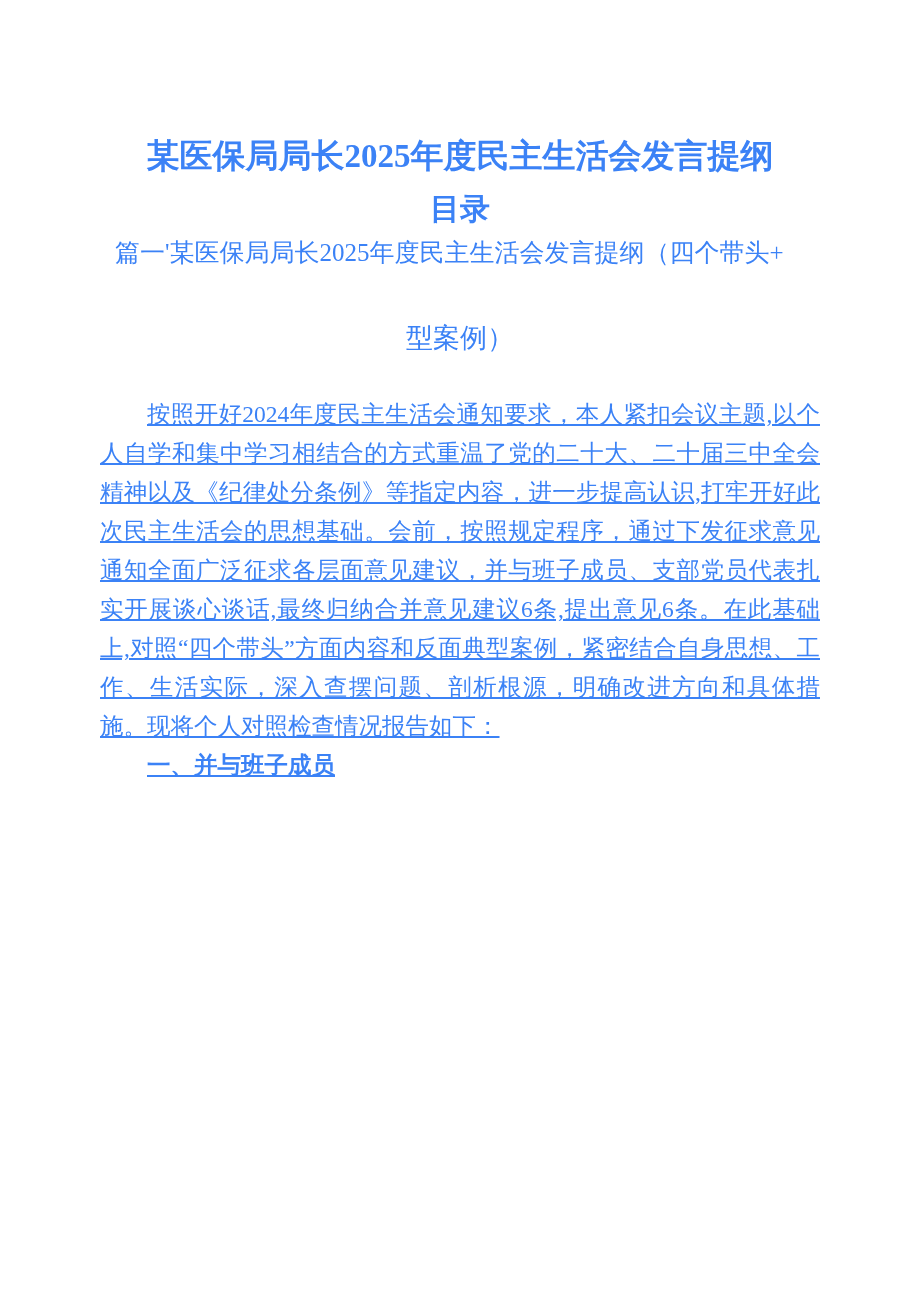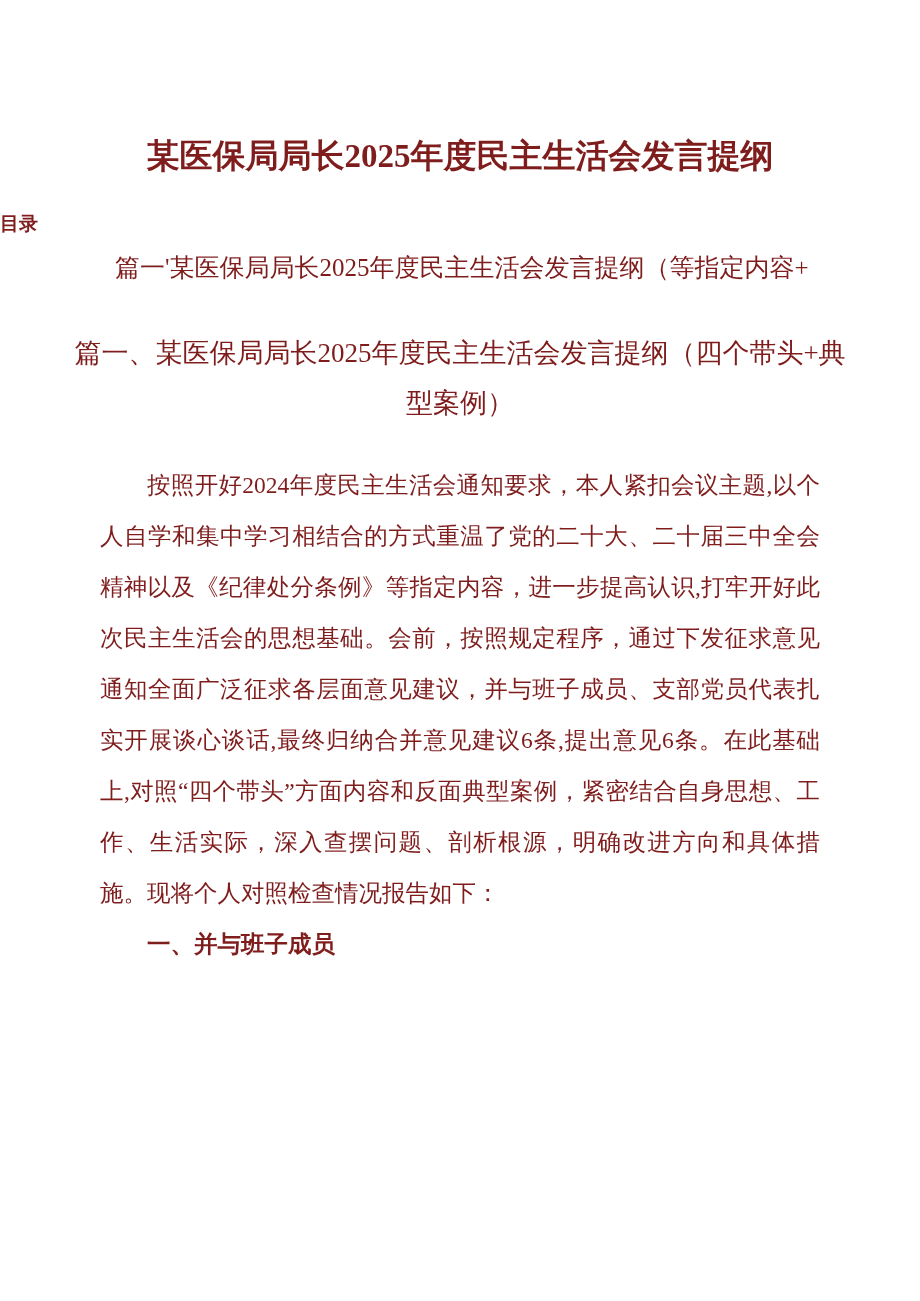--- a/index.html
+++ b/index.html
@@ -5,39 +5,40 @@
   html, body {
     margin: 0;
     padding: 0;
     background: #ffffff;
   }
   .page {
     position: relative;
     width: 920px;
     height: 1301px;
     background: #ffffff;
-    color: #7f1d1d;
+    color: #3b82f6;
     font-family: "Liberation Serif", "DejaVu Serif", serif;
     overflow: hidden;
   }
   .doc-title {
     padding-top: 128px;
     text-align: center;
     font-weight: bold;
     font-size: 33px;
     line-height: 57px;
     font-family: "Liberation Serif", "DejaVu Serif", serif;
   }
   .doc-title .t-line {
     white-space: nowrap;
   }
   .toc-heading {
-    margin-top: 19px;
+    margin-top: 4px;
+    text-align: center;
     font-weight: bold;
-    font-size: 19px;
+    font-size: 30px;
     line-height: 40px;
   }
   .toc-entry {
     margin: 2px 100px 0 115px;
     font-size: 25px;
     line-height: 44px;
     white-space: nowrap;
     overflow: hidden;
   }
   .section-heading {
@@ -45,22 +46,23 @@
     text-align: center;
     font-size: 27px;
     line-height: 50px;
   }
   .section-heading .s-line {
     white-space: nowrap;
   }
   .body-block {
     margin: 32px 100px 0 100px;
     font-size: 23.5px;
-    line-height: 51px;
+    line-height: 39px;
     text-align: justify;
+    text-decoration: underline;
   }
   .body-block p, .body-block h2 {
     margin: 0;
     padding: 0;
     text-indent: 2em;
   }
   .body-block h2 {
     font-size: 23.5px;
     font-weight: bold;
     font-family: "Liberation Sans", "DejaVu Sans", sans-serif;
@@ -71,24 +73,23 @@
 <body>
 
 <div class="page">
 
   <div class="doc-title">
     <div class="t-line">某医保局局长2025年度民主生活会发言提纲</div>
   </div>
 
   <div class="toc-heading">目录</div>
 
-  <div class="toc-entry">篇一'某医保局局长2025年度民主生活会发言提纲（等指定内容+</div>
+  <div class="toc-entry">篇一'某医保局局长2025年度民主生活会发言提纲（四个带头+</div>
 
   <div class="section-heading">
-    <div class="s-line">篇一、某医保局局长2025年度民主生活会发言提纲（四个带头+典</div>
     <div class="s-line">型案例）</div>
   </div>
 
   <div class="body-block">
     <p>按照开好2024年度民主生活会通知要求，本人紧扣会议主题,以个人自学和集中学习相结合的方式重温了党的二十大、二十届三中全会精神以及《纪律处分条例》等指定内容，进一步提高认识,打牢开好此次民主生活会的思想基础。会前，按照规定程序，通过下发征求意见通知全面广泛征求各层面意见建议，并与班子成员、支部党员代表扎实开展谈心谈话,最终归纳合并意见建议6条,提出意见6条。在此基础上,对照“四个带头”方面内容和反面典型案例，紧密结合自身思想、工作、生活实际，深入查摆问题、剖析根源，明确改进方向和具体措施。现将个人对照检查情况报告如下：</p>
     <h2>一、并与班子成员</h2>
   </div>
 
 </div>
 

